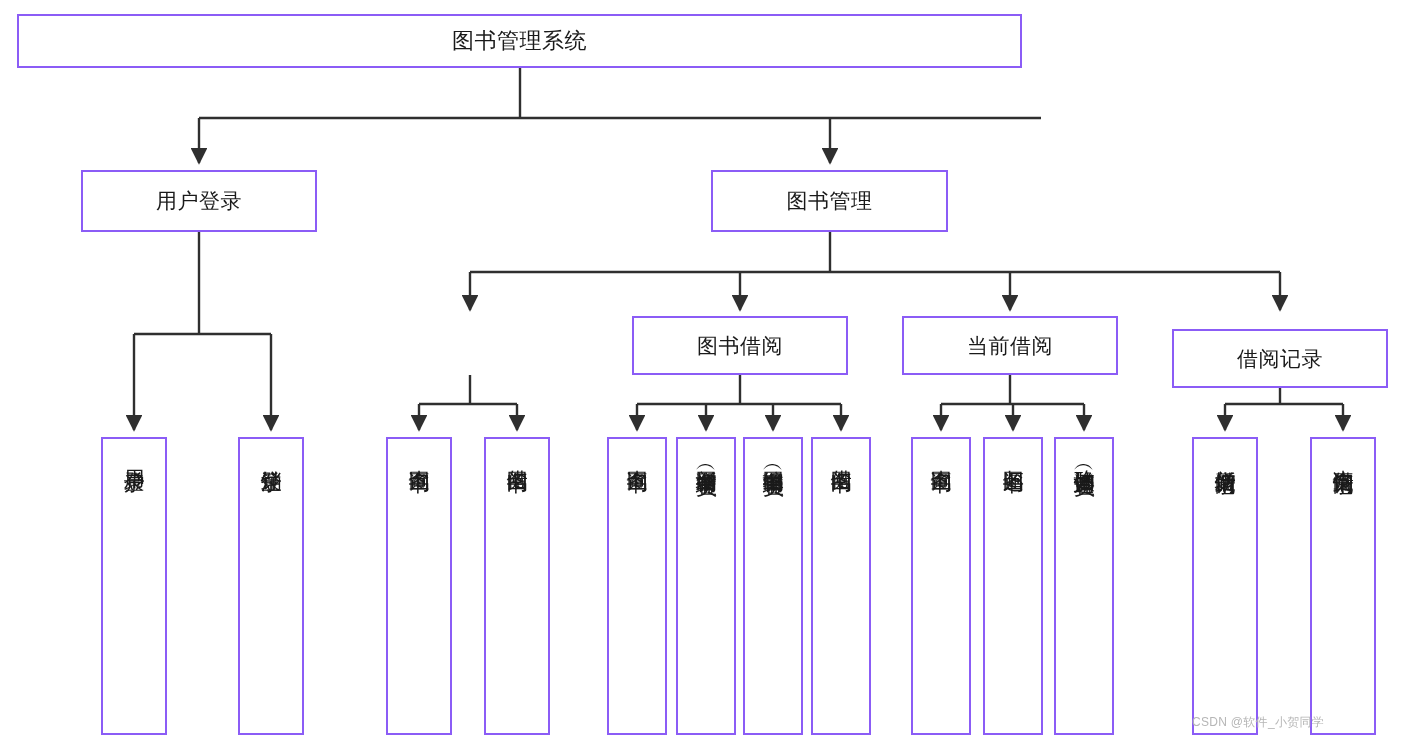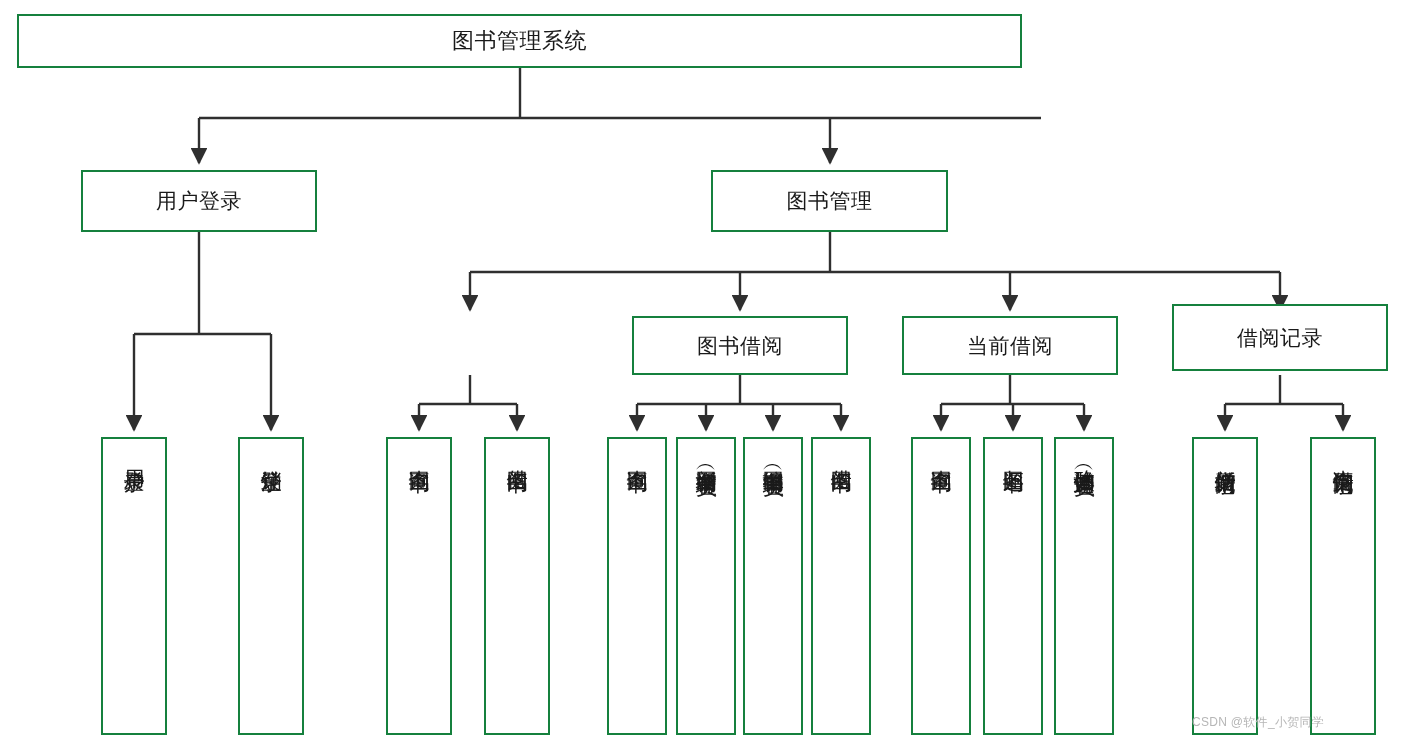--- a/index.html
+++ b/index.html
@@ -21,21 +21,21 @@
     position: absolute;
     left: 0;
     top: 0;
     width: 1405px;
     height: 747px;
   }
   .node {
     position: absolute;
     box-sizing: border-box;
     background: #ffffff;
-    border: 2px solid #15803d;
+    border: 2px solid #8b5cf6;
     display: flex;
     align-items: center;
     justify-content: center;
     color: #1a1a1a;
   }
   .node-label {
     display: block;
     text-align: center;
     line-height: 1.22;
     letter-spacing: 0.5px;
@@ -137,21 +137,21 @@
 
 
   <div class="node horizontal" style="left:632px; top:316px; width:216px; height:59px;align-items:center;">
     <span class="node-label">图书借阅</span>
   </div>
 
   <div class="node horizontal" style="left:902px; top:316px; width:216px; height:59px;">
     <span class="node-label">当前借阅</span>
   </div>
 
-  <div class="node horizontal" style="left:1172px; top:304px; width:216px; height:67px;">
+  <div class="node horizontal" style="left:1172px; top:329px; width:216px; height:59px;">
     <span class="node-label">借阅记录</span>
   </div>
 
   <div class="node vertical" style="left:101px; top:437px; width:66px; height:298px;">
     <span class="node-label">用户登录</span>
   </div>
 
   <div class="node vertical" style="left:238px; top:437px; width:66px; height:298px;">
     <span class="node-label">注销登录</span>
   </div>

